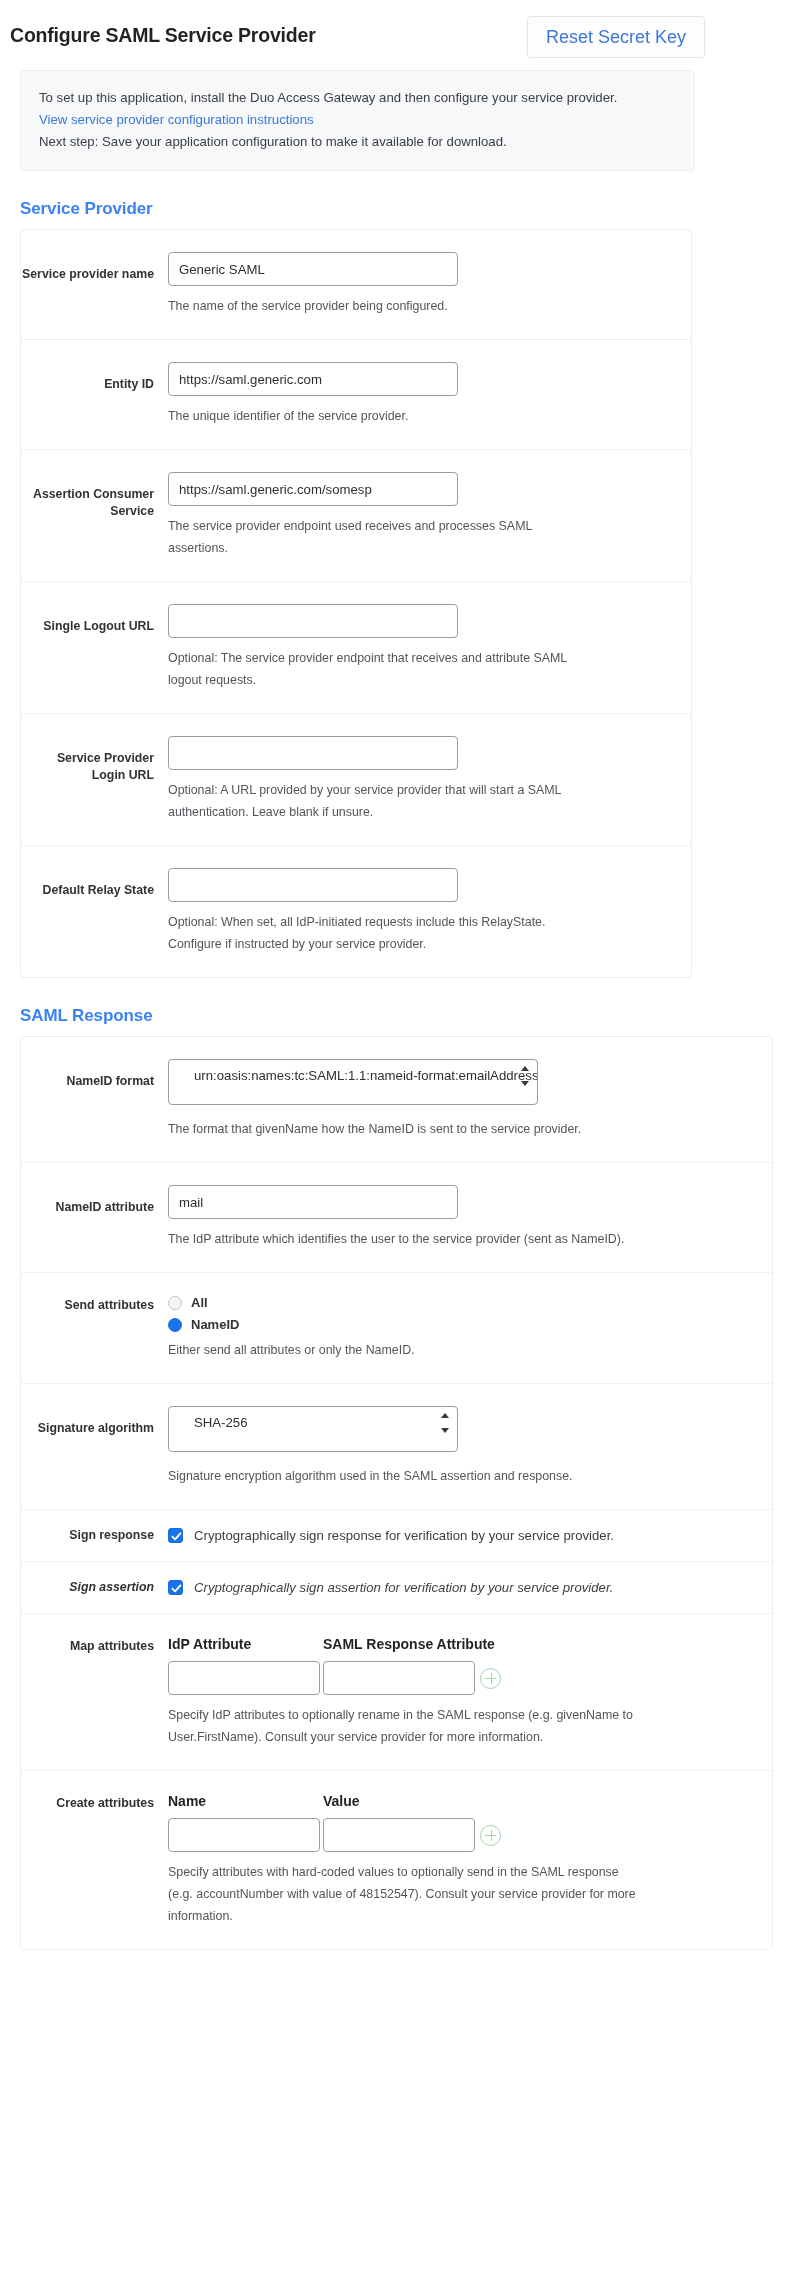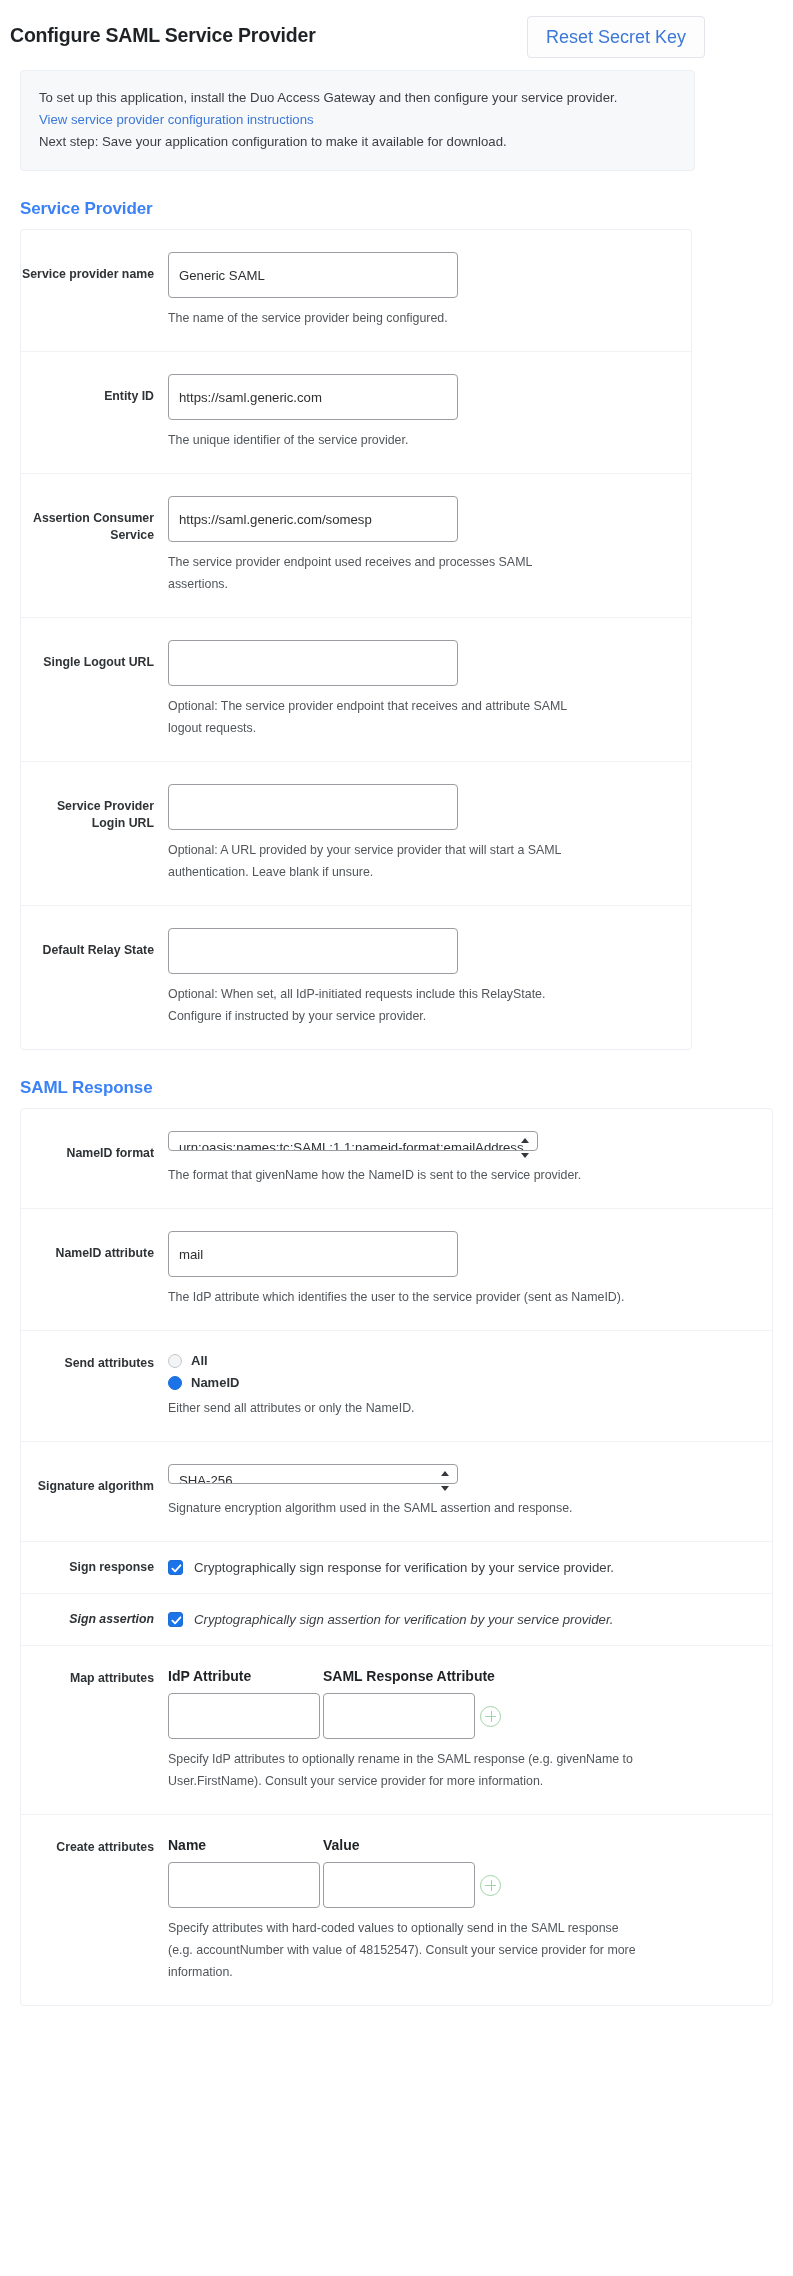--- a/index.html
+++ b/index.html
@@ -103,40 +103,40 @@
     line-height: 17px;
   }
   .row-label.tight { padding-top: 2px; }
   .row-label.nopad { padding-top: 0px; }
 
   .row-field { flex: 1 1 auto; padding-right: 24px; }
 
   .txt-input {
     width: 100%;
     max-width: 290px;
-    height: 46px;
+    height: 34px;
     border: 1px solid #9a9da1;
     border-radius: 4px;
     padding: 0 10px;
     font-size: 13.2px;
     color: #2d2f31;
     font-family: "Liberation Sans", sans-serif;
     background: #fff;
     outline: none;
   }
   .card.resp .txt-input { max-width: 290px; }
   .txt-input::placeholder { color: #9a9da1; }
 
   .select-wrap { position: relative; display: inline-block; width: 100%; max-width: 370px; }
   .sel-input {
     width: 100%;
-    height: 20px;
+    height: 46px;
     border: 1px solid #9a9da1;
     border-radius: 4px;
-    padding: 0 26px 0 10px;
+    padding: 0 26px 0 25px;
     font-size: 13.2px;
     color: #2d2f31;
     font-family: "Liberation Sans", sans-serif;
     background: #fff;
     line-height: 32px;
     white-space: nowrap;
     overflow: hidden;
   }
   .sel-input.narrow { max-width: 290px; }
   .spinner {

